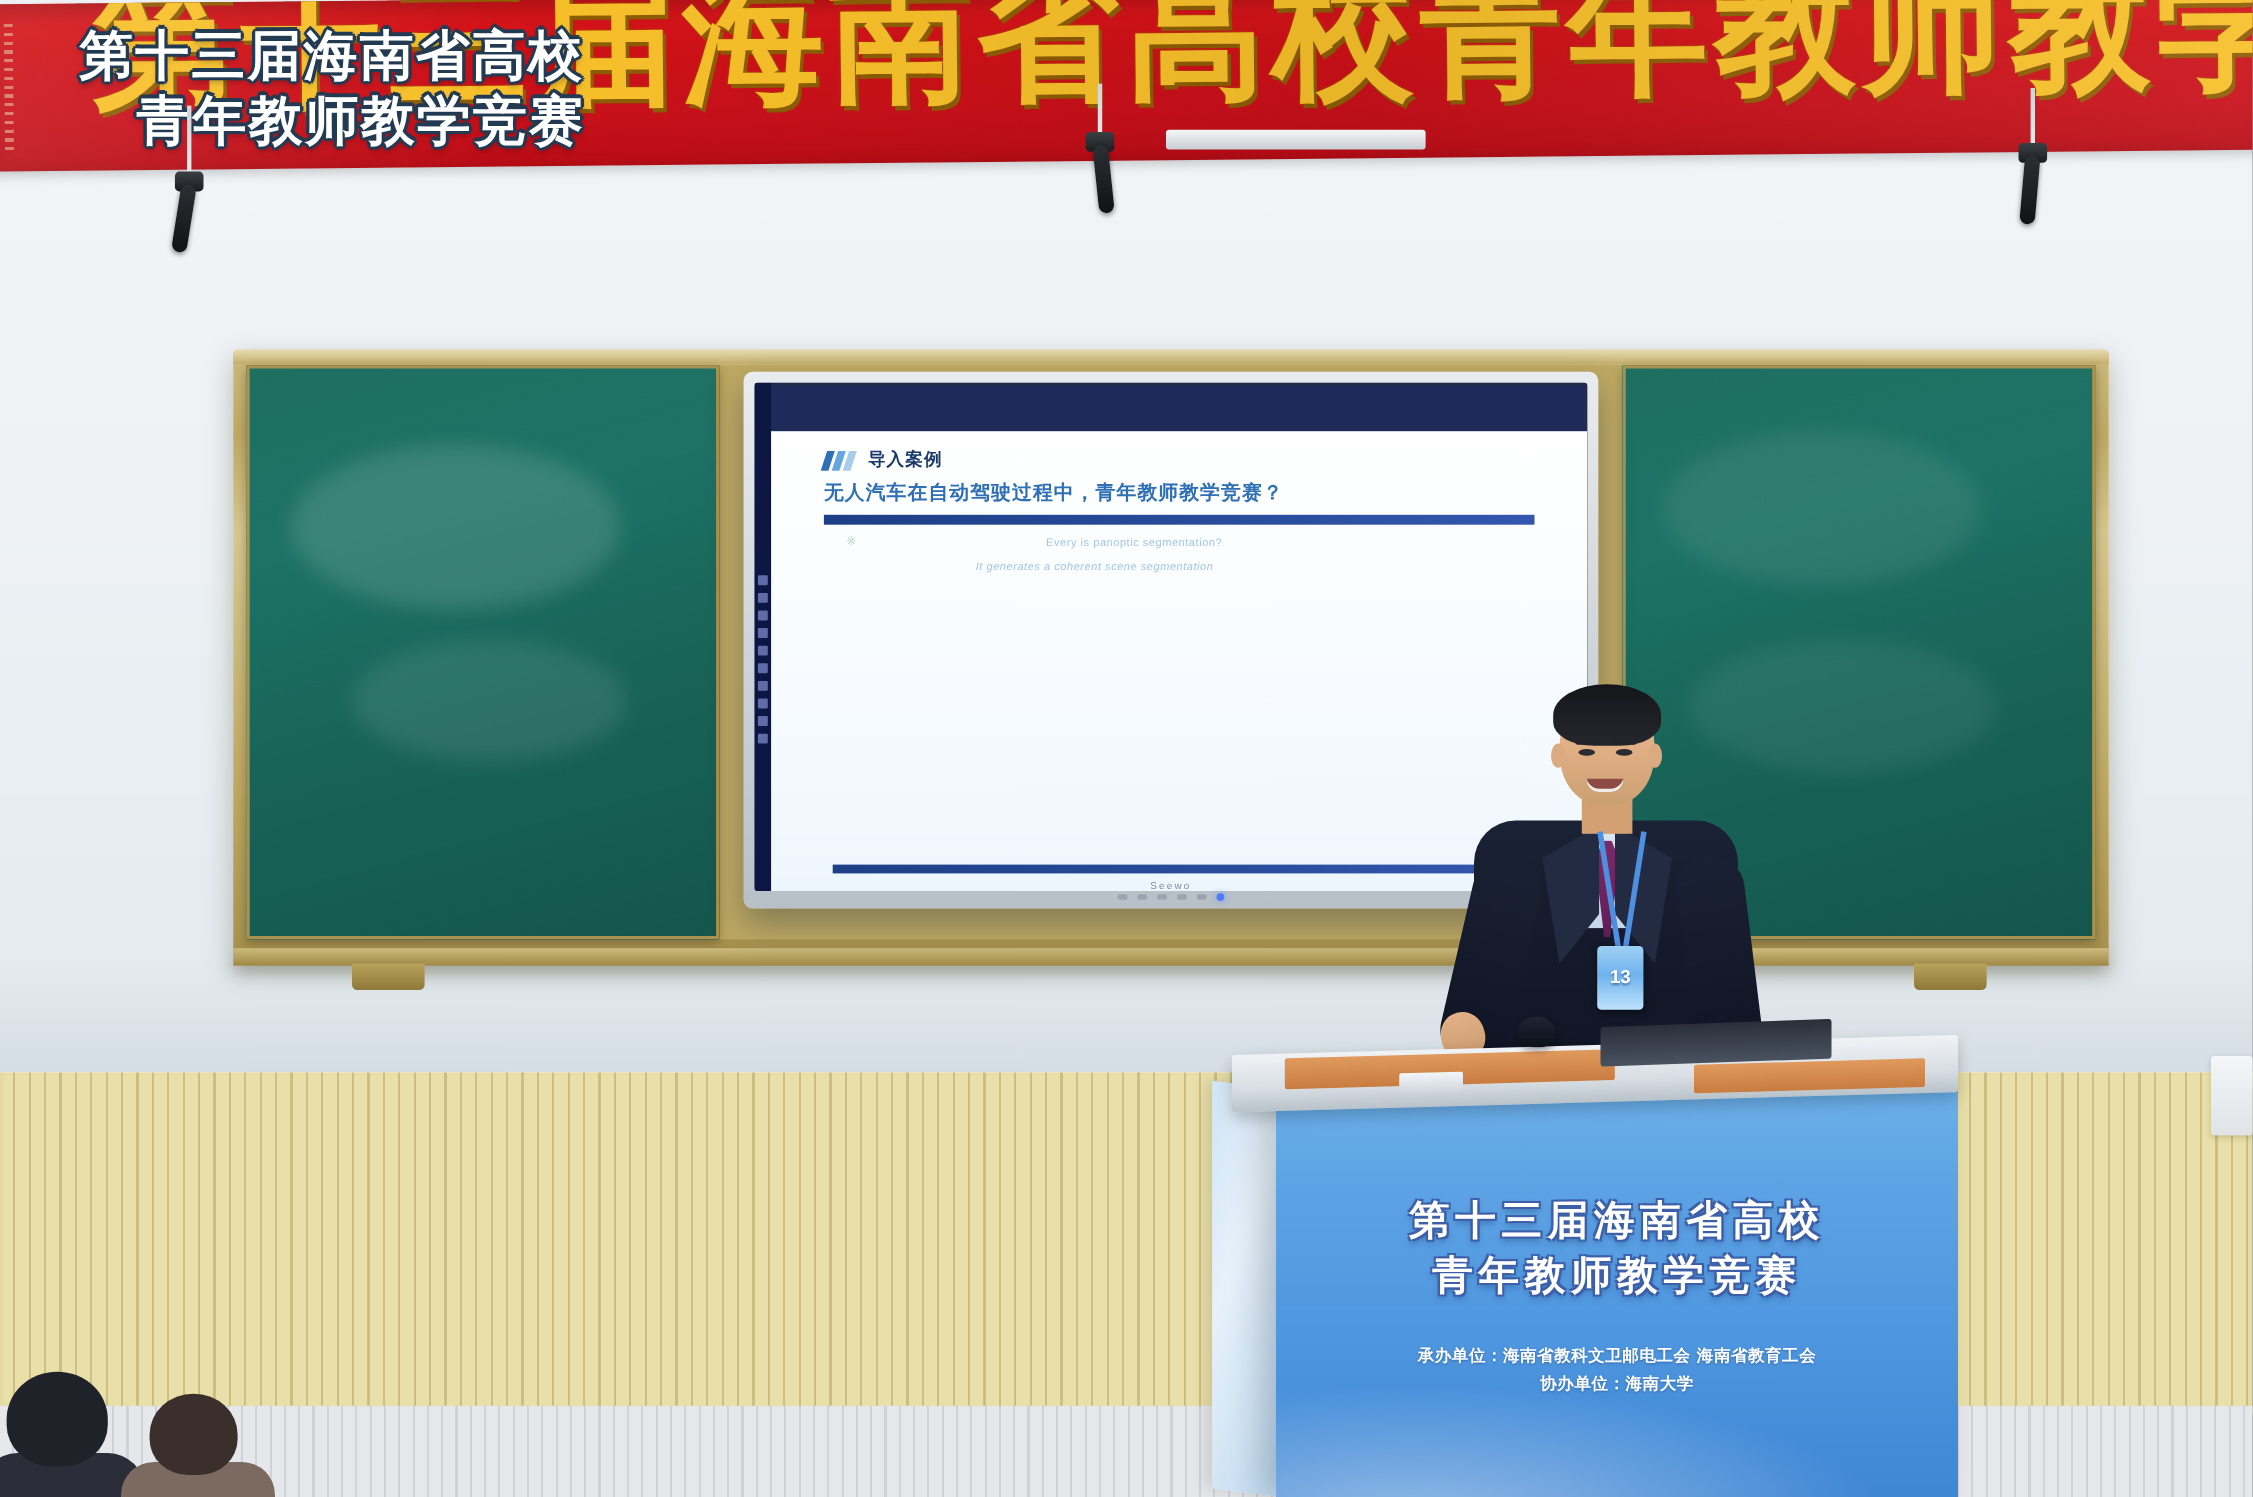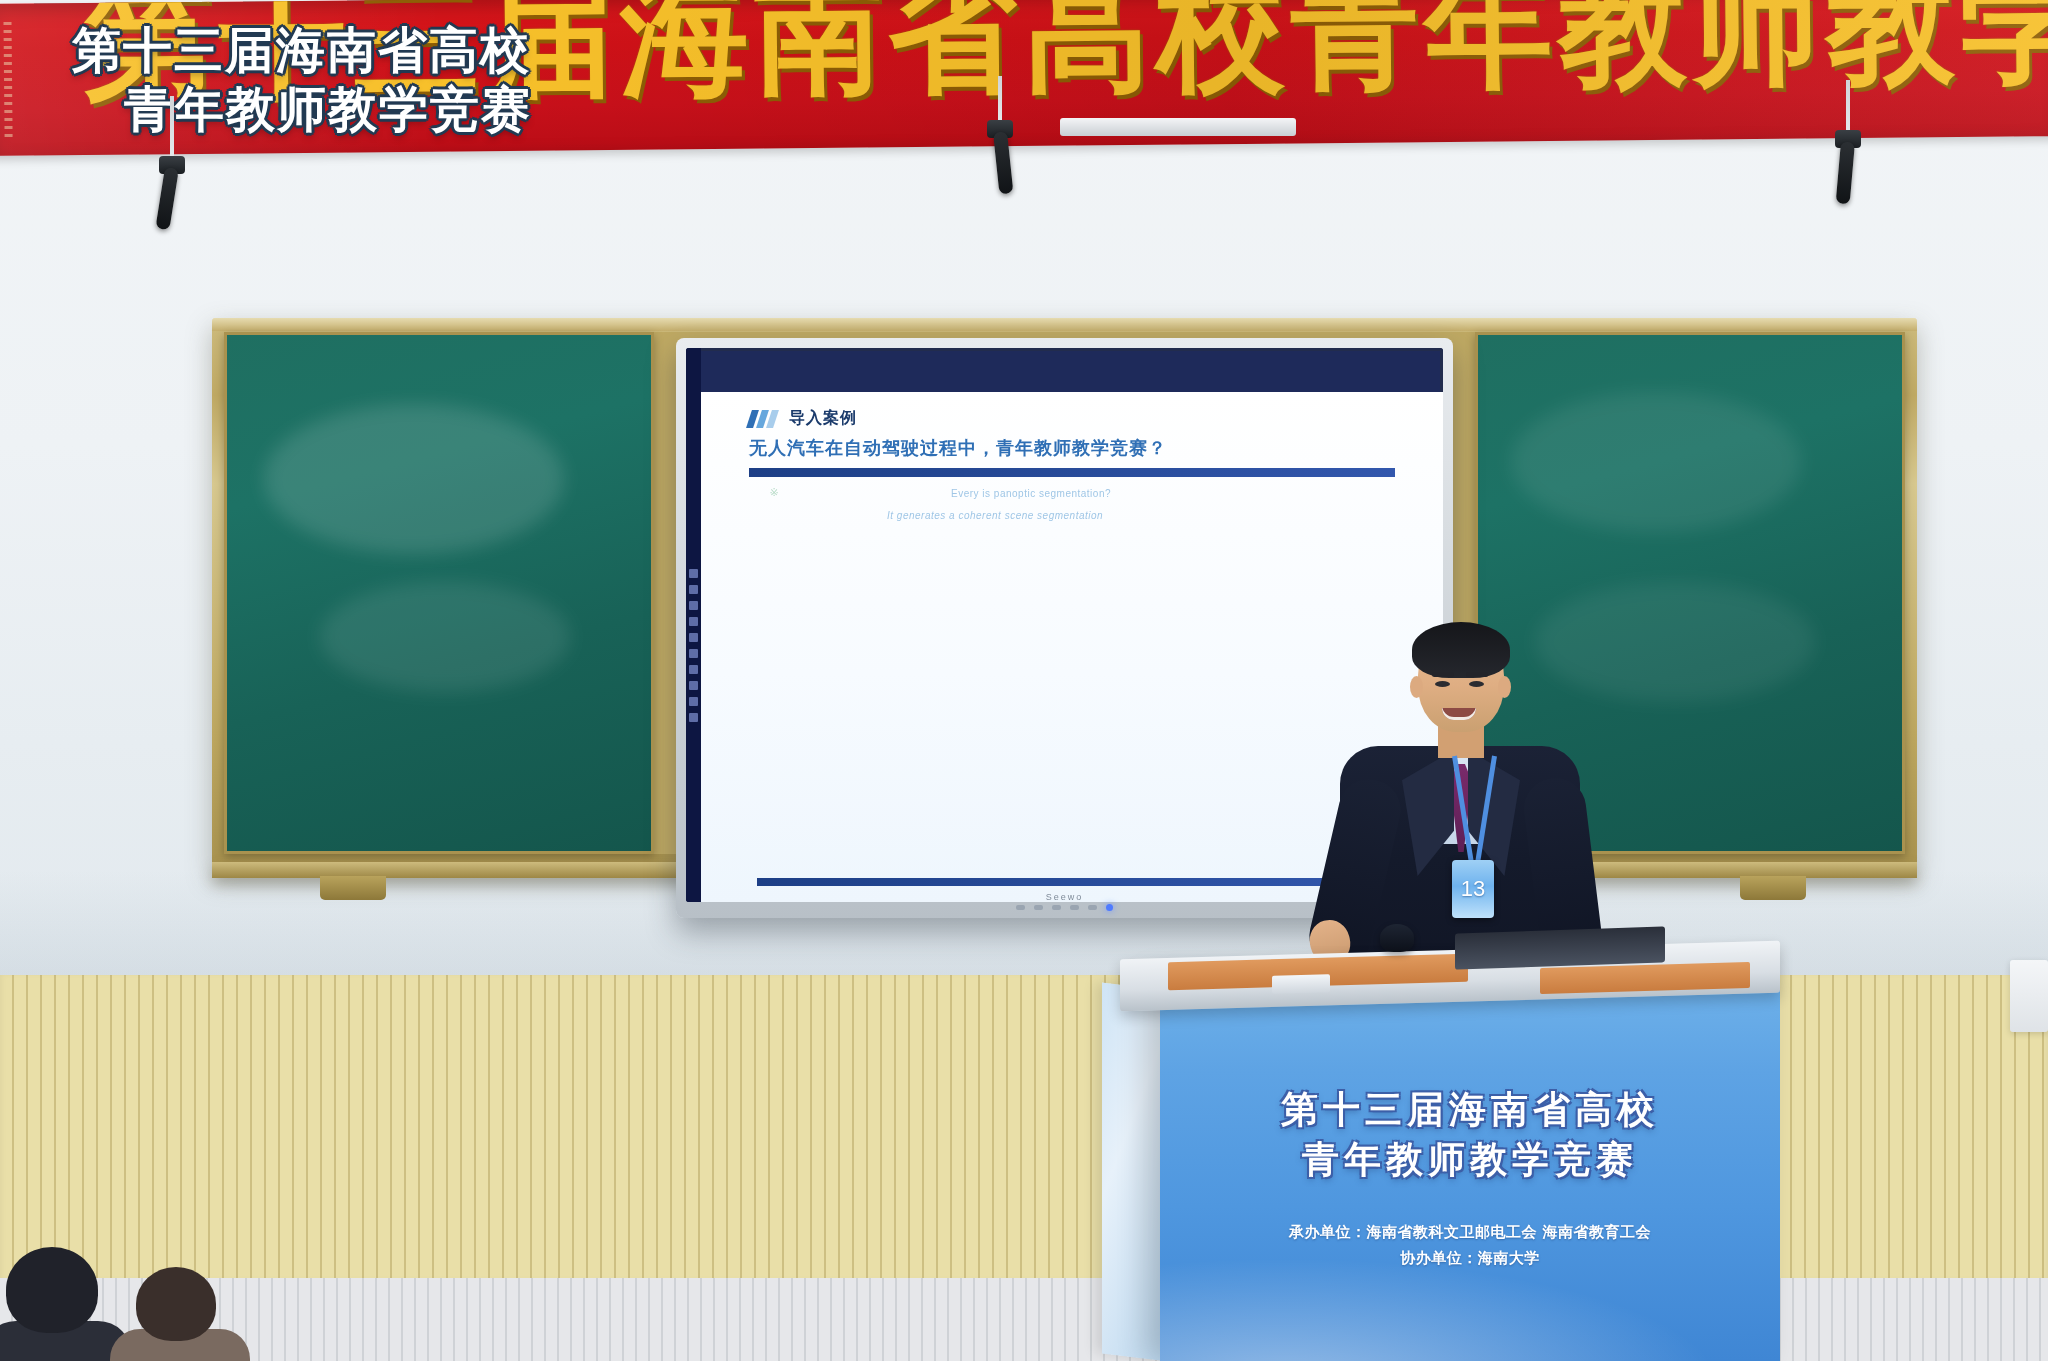--- a/index.html
+++ b/index.html
@@ -101,21 +101,21 @@
   .board-ledge{
     position:absolute;left:212px;top:862px;width:1705px;height:16px;
     background:linear-gradient(180deg,#cdbb7d,#9d8745);
     box-shadow:0 7px 14px rgba(90,85,60,.34);
   }
   .ledge-bracket{position:absolute;top:14px;width:66px;height:24px;
     background:linear-gradient(180deg,#b9a35c,#8d7839);border-radius:0 0 5px 5px;}
 
   
   .tv{
-    position:absolute;left:676px;top:338px;width:777px;height:580px;
+    position:absolute;left:676px;top:338px;width:777px;height:488px;
     background:linear-gradient(180deg,#e9ecef 0%,#cdd3d8 55%,#b8c0c7 100%);
     border-radius:8px;
     box-shadow:0 14px 30px rgba(40,50,60,.38);
     padding:10px 10px 16px 10px;
     box-sizing:border-box;
   }
   .tv-screen{
     position:relative;width:100%;height:100%;
     background:#1e2a5a;border-radius:3px;overflow:hidden;
     box-shadow:0 0 0 3px #222c4d inset;
@@ -280,21 +280,21 @@
     background:linear-gradient(180deg,#1a2134,#0f1423);}
   .p-armL{left:-16px;transform:rotate(13deg);}
   .p-armR{left:192px;transform:rotate(-7deg);}
   .p-hand{position:absolute;left:-30px;top:292px;width:40px;height:44px;border-radius:48%;
     background:linear-gradient(180deg,#e2b188,#ca9a6f);transform:rotate(-14deg);}
   .p-lanyard-l{position:absolute;left:112px;top:128px;width:5px;height:116px;background:#4f8fe0;transform:rotate(-9deg);transform-origin:top;}
   .p-lanyard-r{position:absolute;left:152px;top:128px;width:5px;height:116px;background:#4f8fe0;transform:rotate(9deg);transform-origin:top;}
   .p-badge{position:absolute;left:112px;top:232px;width:42px;height:58px;border-radius:4px;
     background:linear-gradient(180deg,#9fd0f5 0%,#6fb3ee 45%,#bfe2fb 100%);
     box-shadow:0 2px 6px rgba(0,0,0,.4);display:flex;align-items:center;justify-content:center;}
-  .p-badge span{font-size:22px;font-weight:400;color:#ffffff;text-shadow:0 1px 2px rgba(40,90,150,.7);}
+  .p-badge span{font-size:17px;font-weight:700;color:#ffffff;text-shadow:0 1px 2px rgba(40,90,150,.7);}
 
   
   .aud{position:absolute;bottom:0;}
   .aud .h{border-radius:50% 50% 44% 44%;}
   .aud1{left:-8px;bottom:0;width:120px;height:120px;}
   .aud1 .h{position:absolute;left:14px;bottom:28px;width:92px;height:86px;background:#20222a;}
   .aud1 .b{position:absolute;left:-10px;bottom:0;width:150px;height:40px;border-radius:34px 34px 0 0;background:#2b2e38;}
   .aud2{left:118px;bottom:0;width:118px;height:96px;}
   .aud2 .h{position:absolute;left:18px;bottom:20px;width:80px;height:74px;background:#3a2f2b;}
   .aud2 .b{position:absolute;left:-8px;bottom:0;width:140px;height:32px;border-radius:30px 30px 0 0;background:#7a6a60;}

